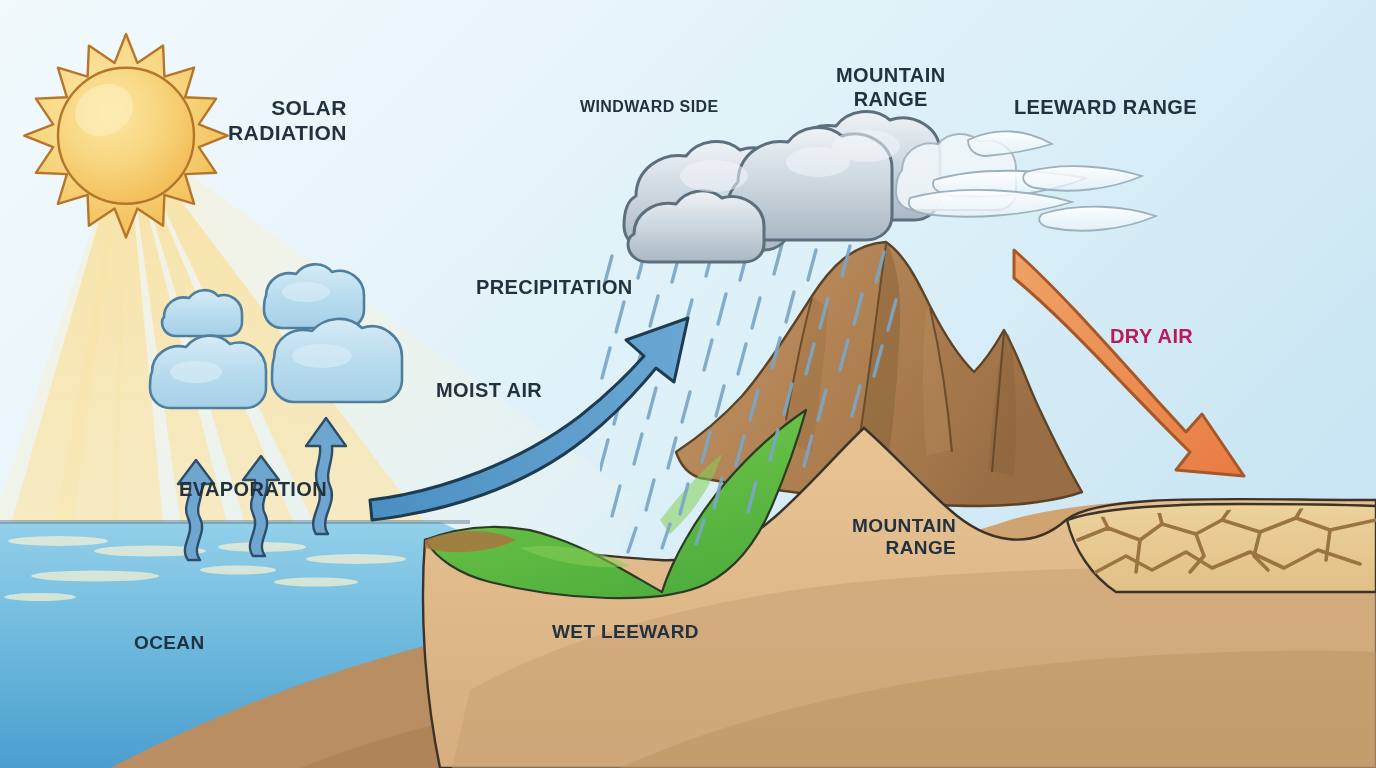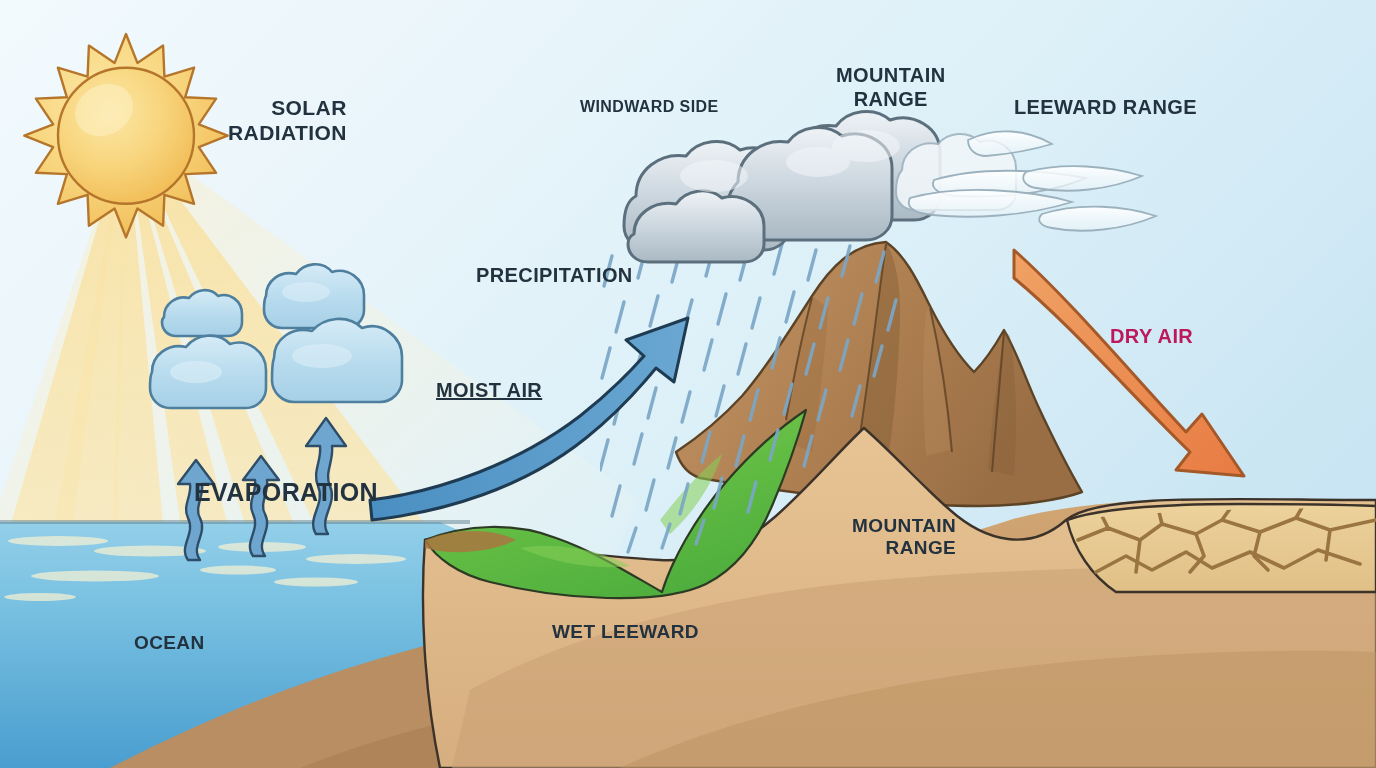--- a/index.html
+++ b/index.html
@@ -6,24 +6,24 @@
   body{font-family:"Liberation Sans",sans-serif;}
   #stage{position:relative;width:1376px;height:768px;overflow:hidden;}
   #stage svg{position:absolute;left:0;top:0;}
   .lbl{position:absolute;font-family:"Liberation Sans",sans-serif;font-weight:bold;
        color:#23323f;letter-spacing:.4px;line-height:1.18;white-space:pre-line;text-align:right;}
   .lbl.dry{color:#be185d;}
   .l-solar{left:228px;top:96px;font-size:21px;}
   .l-windward{left:580px;top:98px;font-size:16px;}
   .l-mtnrange-top{left:836px;top:64px;font-size:20px;text-align:center;}
   .l-leeward{left:1014px;top:96px;font-size:20px;}
-  .l-precip{left:476px;top:264px;font-size:20px;}
-  .l-moist{left:436px;top:379px;font-size:20px;text-decoration:underline;}
+  .l-precip{left:476px;top:276px;font-size:20px;}
+  .l-moist{left:436px;top:379px;font-size:20px;}
   .l-dryair{left:1110px;top:325px;font-size:20px;}
-  .l-evap{left:194px;top:478px;font-size:25px;}
+  .l-evap{left:179px;top:478px;font-size:20px;}
   .l-ocean{left:134px;top:632px;font-size:19px;}
   .l-wet{left:552px;top:621px;font-size:19px;}
   .l-mtnrange-mid{left:852px;top:515px;font-size:19px;}
   .l-rainshadow{left:1172px;top:610px;font-size:19px;}
 </style>
 </head>
 <body>
 
 <div id="stage">
 

